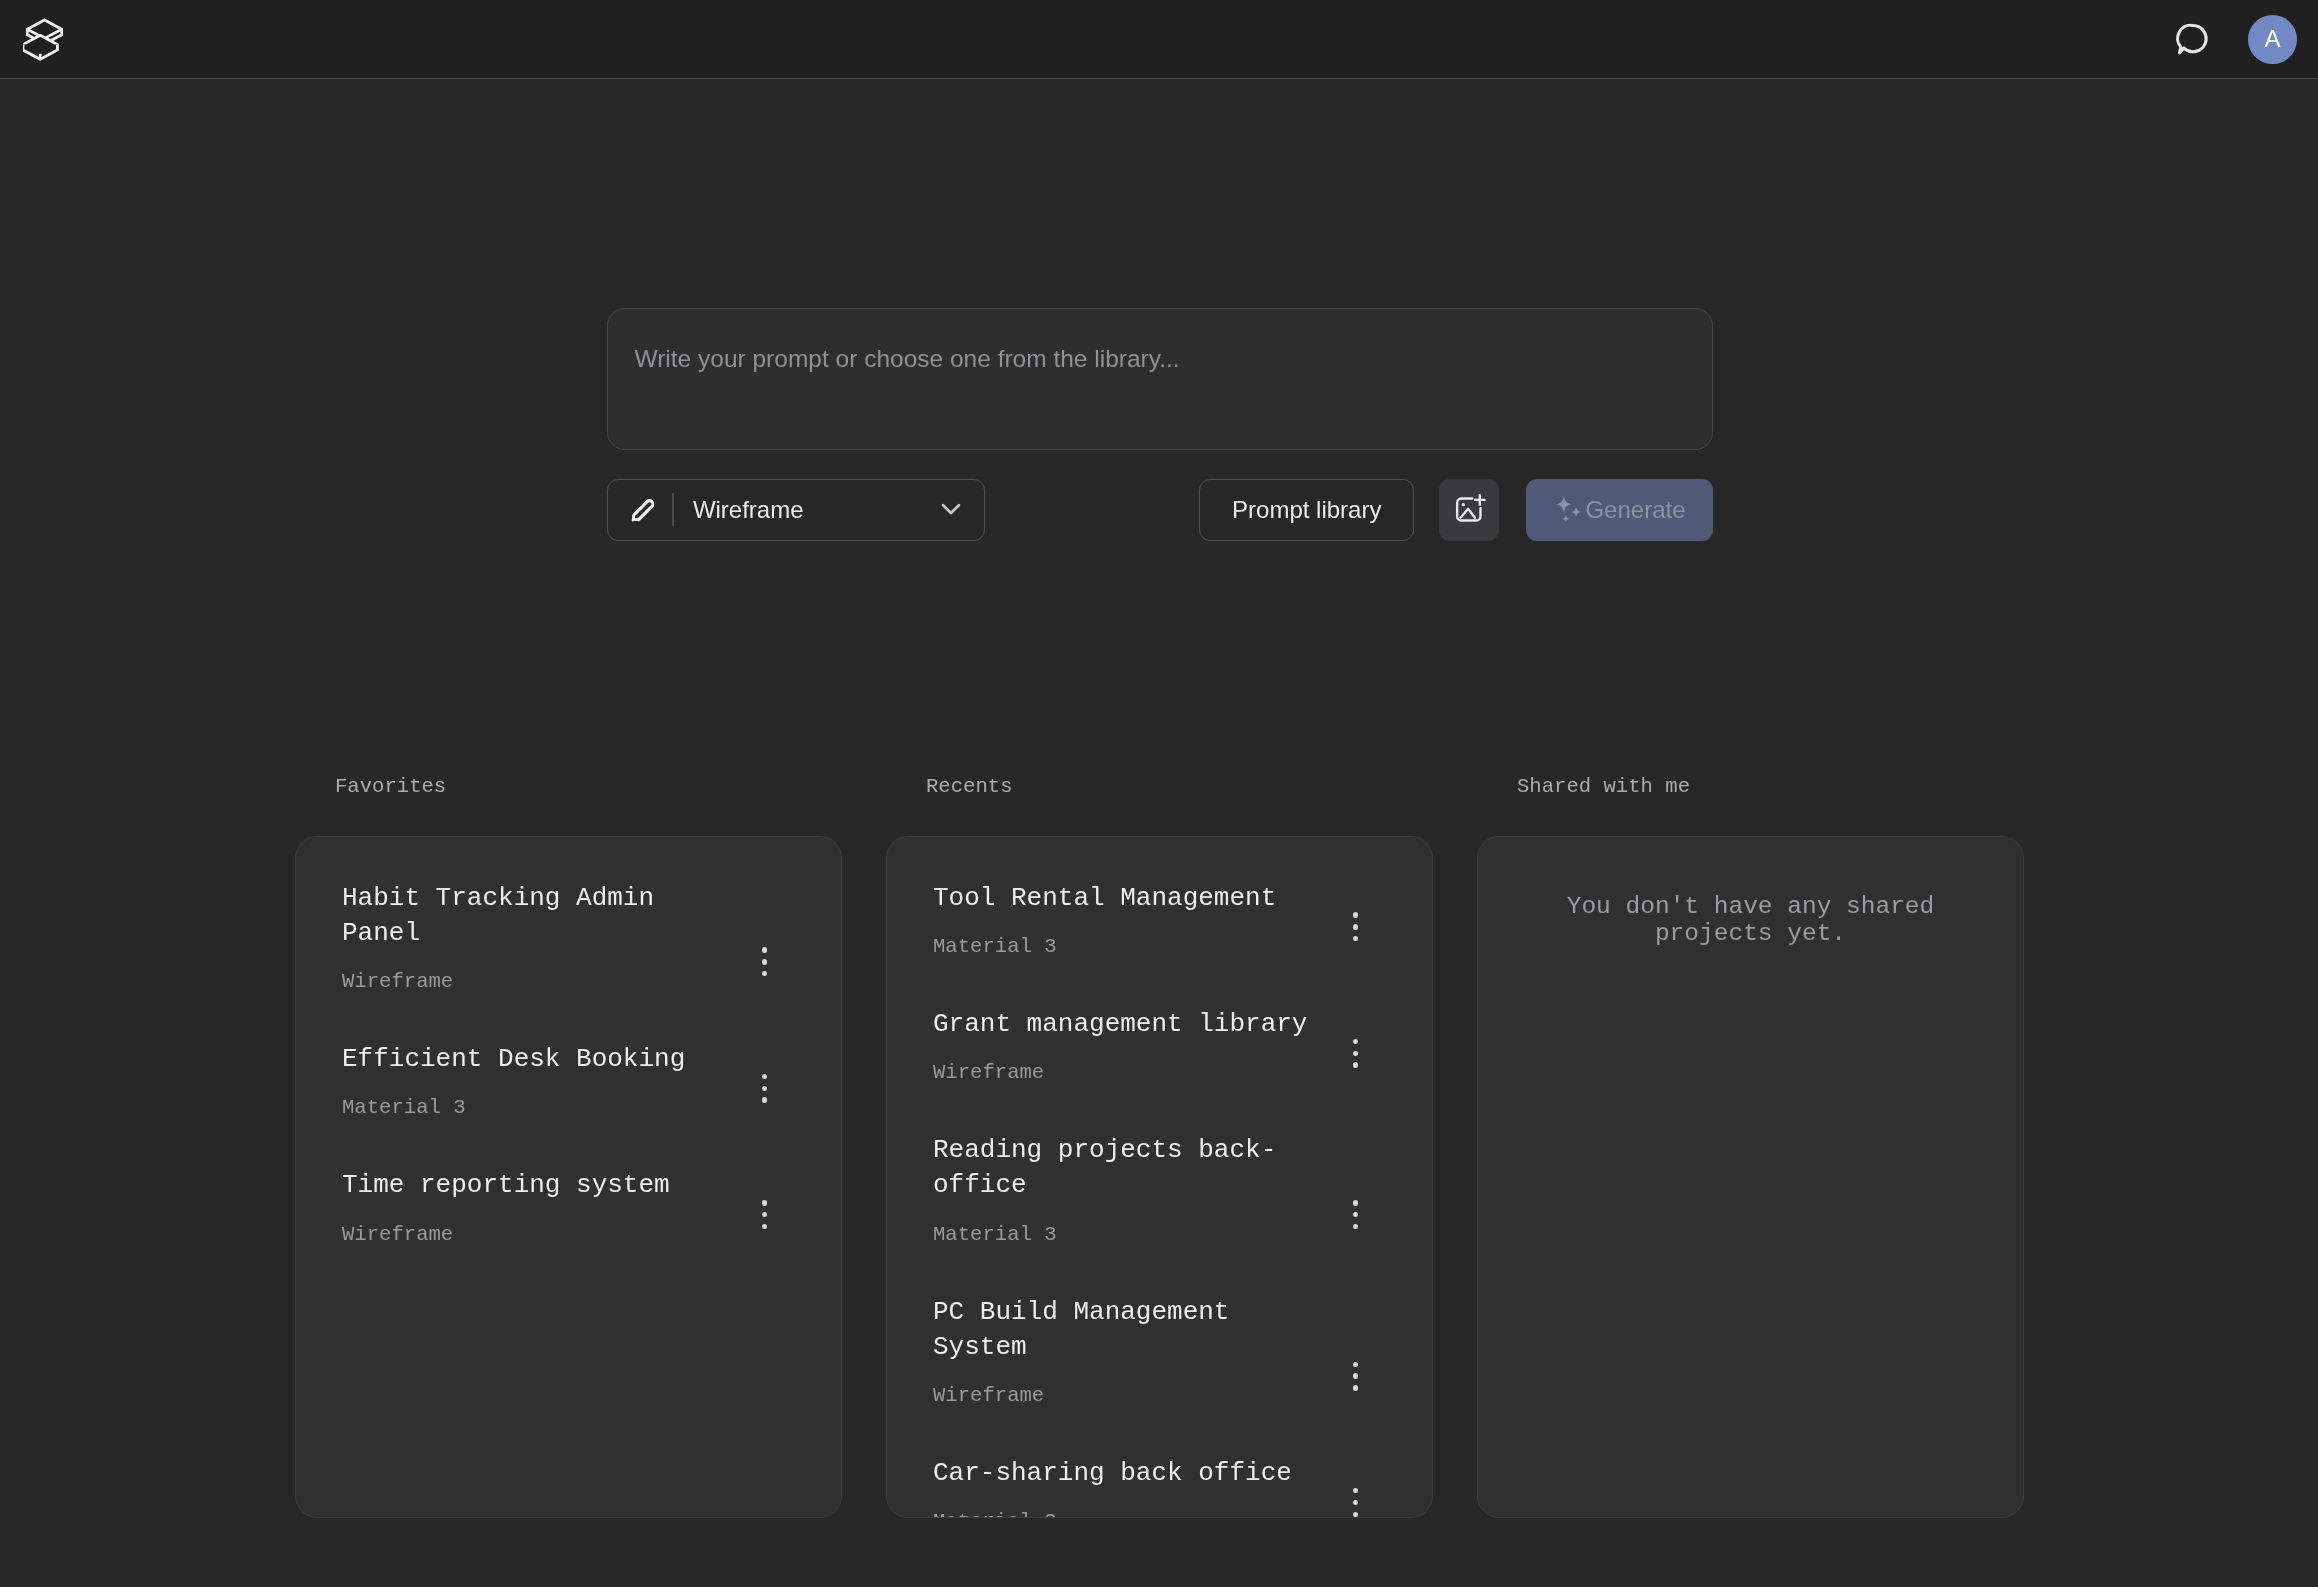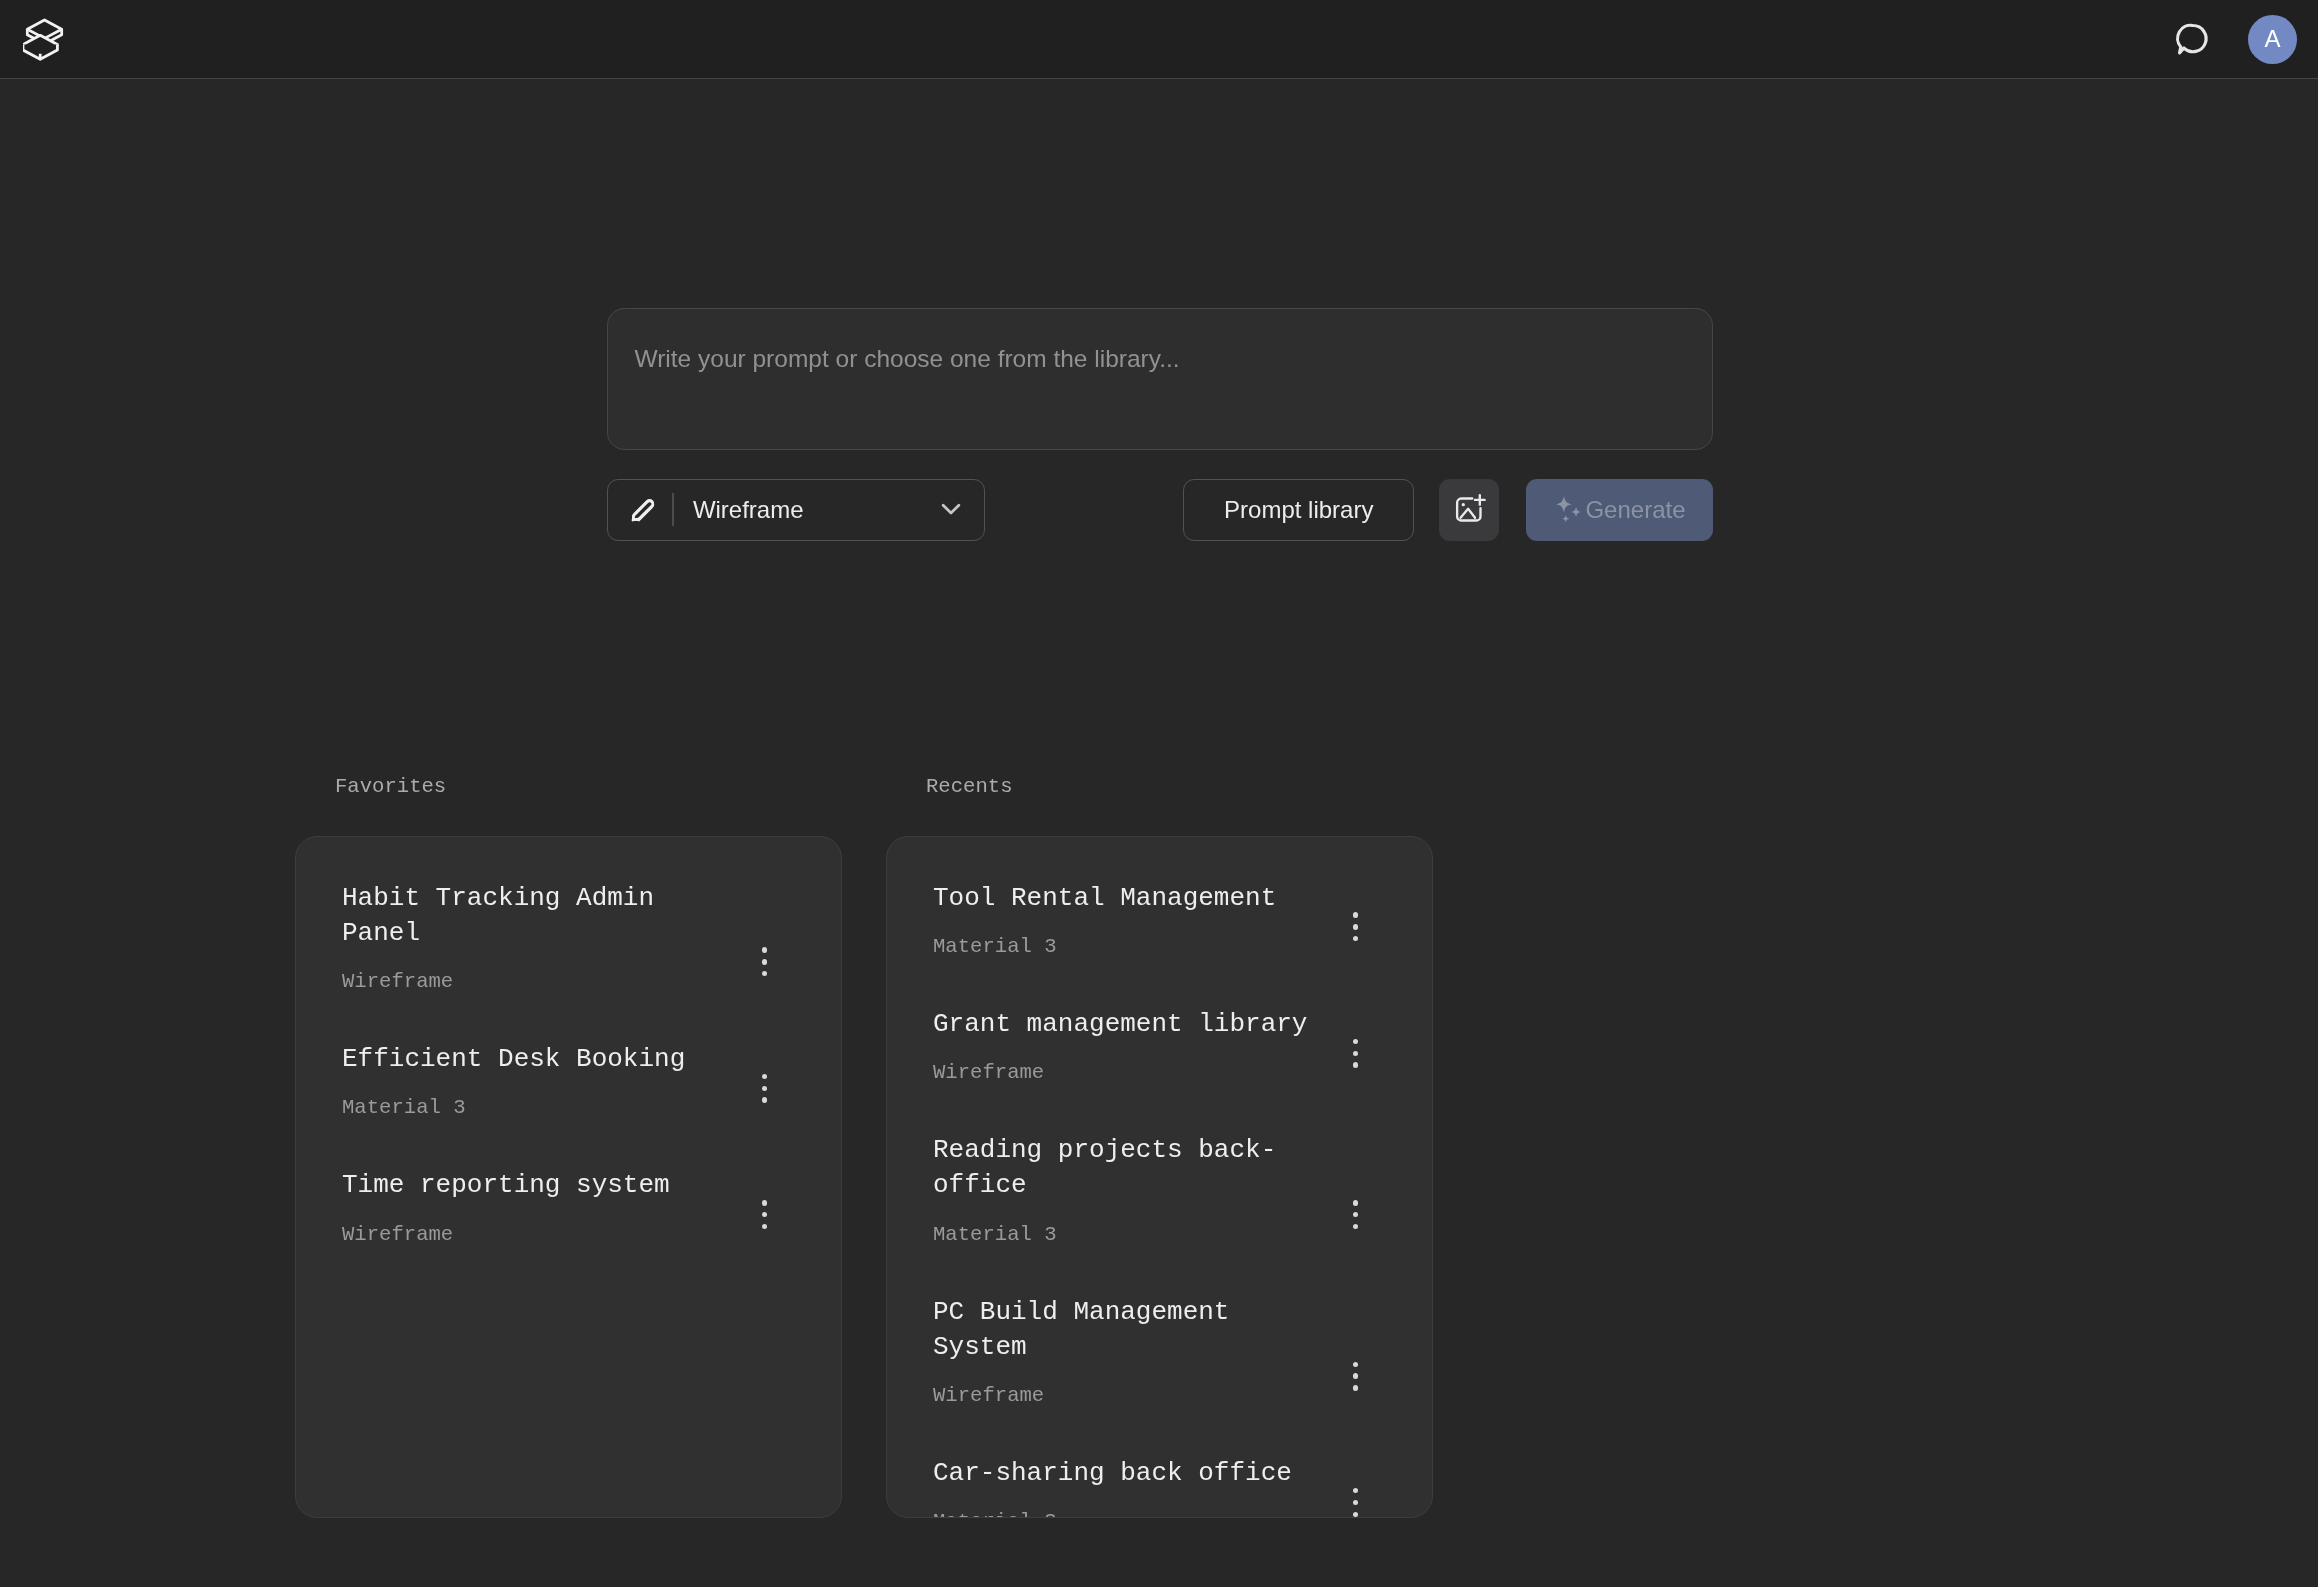--- a/index.html
+++ b/index.html
@@ -68,21 +68,21 @@
     cursor: pointer; text-align: left;
   }
   .style-select .vdivider {
     width: 1.6px; height: 33px; background: #4c4c4f;
     margin: 0 19px 0 14.2px;
   }
   .style-select .sel-label { flex: 1; }
   .spacer { flex: 1; }
 
   .btn-outline {
-    height: 62px; padding: 0 40px;
+    height: 62px; padding: 0 32px;
     background: transparent;
     border: 1.6px solid #525255;
     border-radius: 11px;
     color: #ececec; font-size: 24px;
     font-family: "Liberation Sans", sans-serif;
     cursor: pointer;
   }
   .image-btn {
     width: 60px; height: 62px;
     margin-left: 25px;
@@ -329,15 +329,21 @@
           </div>
           <button class="kebab">
             <span class="dot"></span>
             <span class="dot"></span>
             <span class="dot"></span>
           </button>
         </div>
       </div>
   </section>
 
+  <section>
+    <h2 class="column-label">Shared with me</h2>
+    <div class="card">
+      <p class="empty-message">You don't have any shared projects yet.</p>
+    </div>
+  </section>
 
 </div>
 
 
 </body></html>

